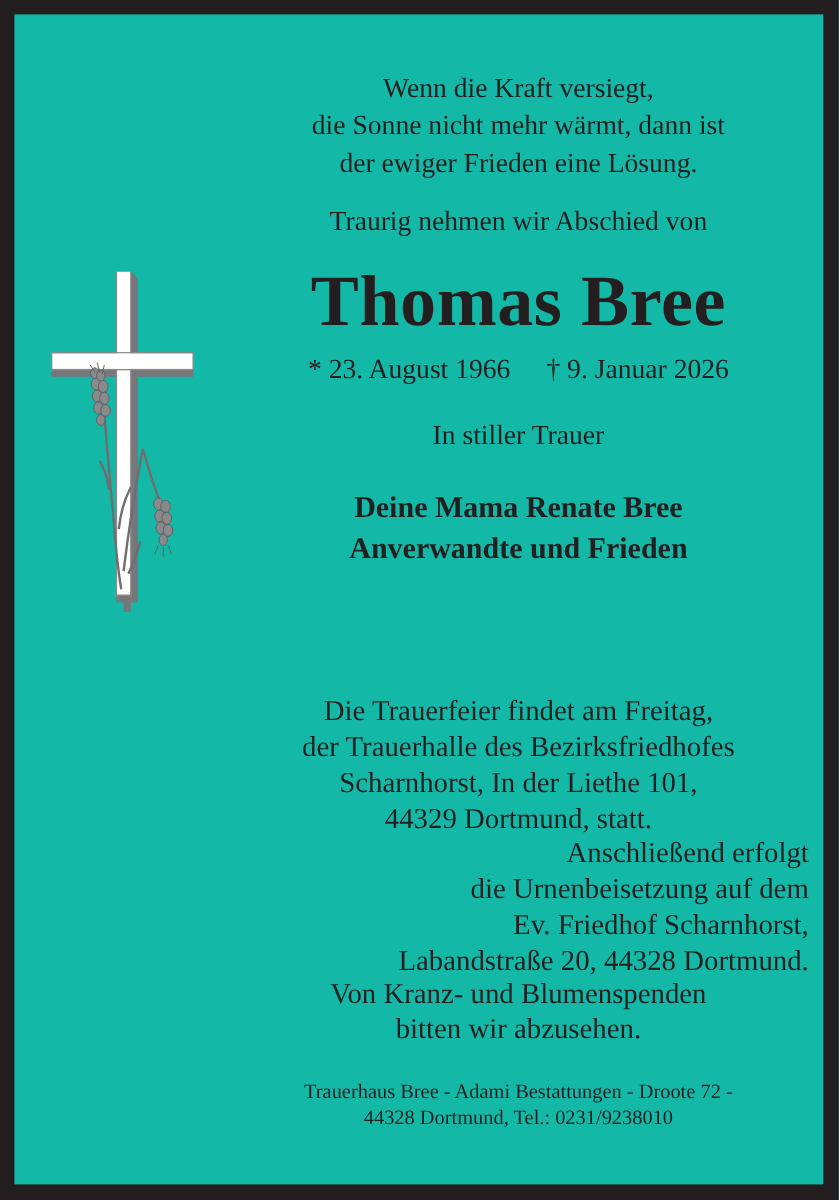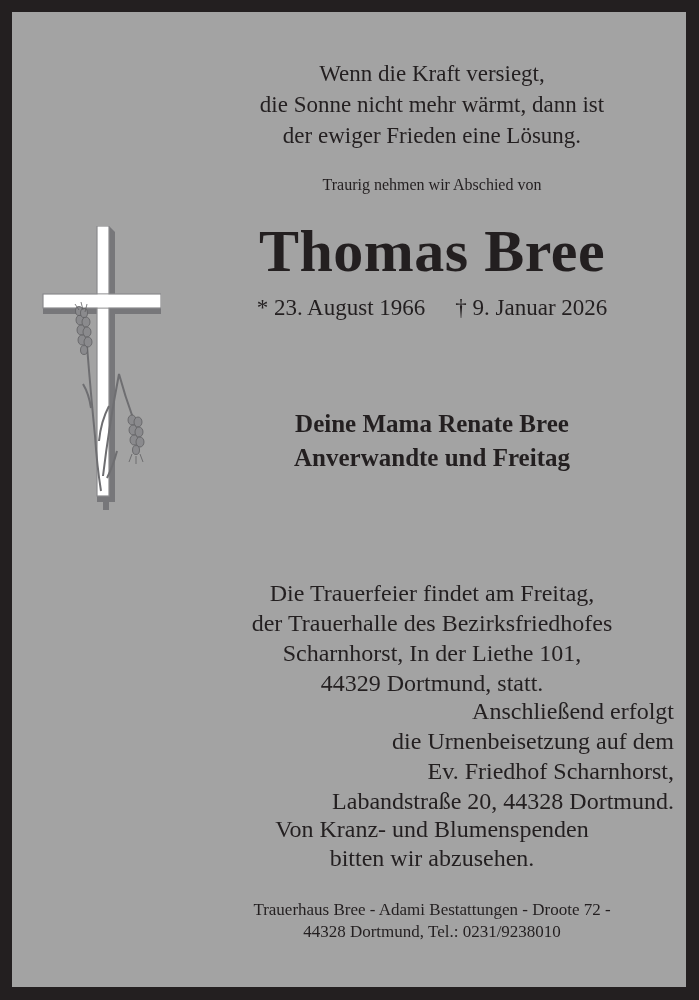--- a/index.html
+++ b/index.html
@@ -8,35 +8,35 @@
       background: #231f20;
       position: relative;
       overflow: hidden;
       font-family: "Liberation Serif", "DejaVu Serif", serif;
       color: #231f20;
     }
     .page {
       position: absolute;
       left: 12px; top: 12px;
       width: 674px; height: 975px;
-      background: #a3a3a3;
+      background: #14b8a6;
     }
     .cross {
       position: absolute;
       left: 19px; top: 214px;
       width: 130px; height: 290px;
     }
     .col {
       position: absolute;
       left: 178px; width: 484px;
       text-align: center;
     }
     .line { display: block; white-space: nowrap; }
     .poem { top: 46px; font-size: 23px; line-height: 31px; }
-    .intro { top: 157px; font-size: 16px; line-height: 31px; }
+    .intro { top: 157px; font-size: 23px; line-height: 31px; }
     .name {
       top: 203px; font-size: 60px; line-height: 72px;
       font-weight: bold; letter-spacing: 0.5px;
     }
     .dates { top: 280px; font-size: 23px; line-height: 31px; }
     .dates .birth { margin-right: 30px; }
     .mourn { top: 335px; font-size: 23px; line-height: 31px; }
     .family { top: 395px; font-size: 25px; line-height: 34px; font-weight: bold; }
     .ceremony { top: 566px; font-size: 24px; line-height: 30px; }
     .burial { top: 684px; font-size: 24px; line-height: 30px; text-align: right; }
@@ -102,24 +102,25 @@
   </div>
 
   <div class="col intro">Traurig nehmen wir Abschied von</div>
 
   <div class="col name">Thomas Bree</div>
 
   <div class="col dates">
     <span class="birth">* 23. August 1966</span><span>† 9. Januar 2026</span>
   </div>
 
+  <div class="col mourn">In stiller Trauer</div>
 
   <div class="col family">
     <span class="line">Deine Mama Renate Bree</span>
-    <span class="line">Anverwandte und Freitag</span>
+    <span class="line">Anverwandte und Frieden</span>
   </div>
 
   <div class="col ceremony">
     <span class="line">Die Trauerfeier findet am Freitag,</span>
     <span class="line">der Trauerhalle des Bezirksfriedhofes</span>
     <span class="line">Scharnhorst, In der Liethe 101,</span>
     <span class="line">44329 Dortmund, statt.</span>
   </div>
 
   <div class="col burial">

